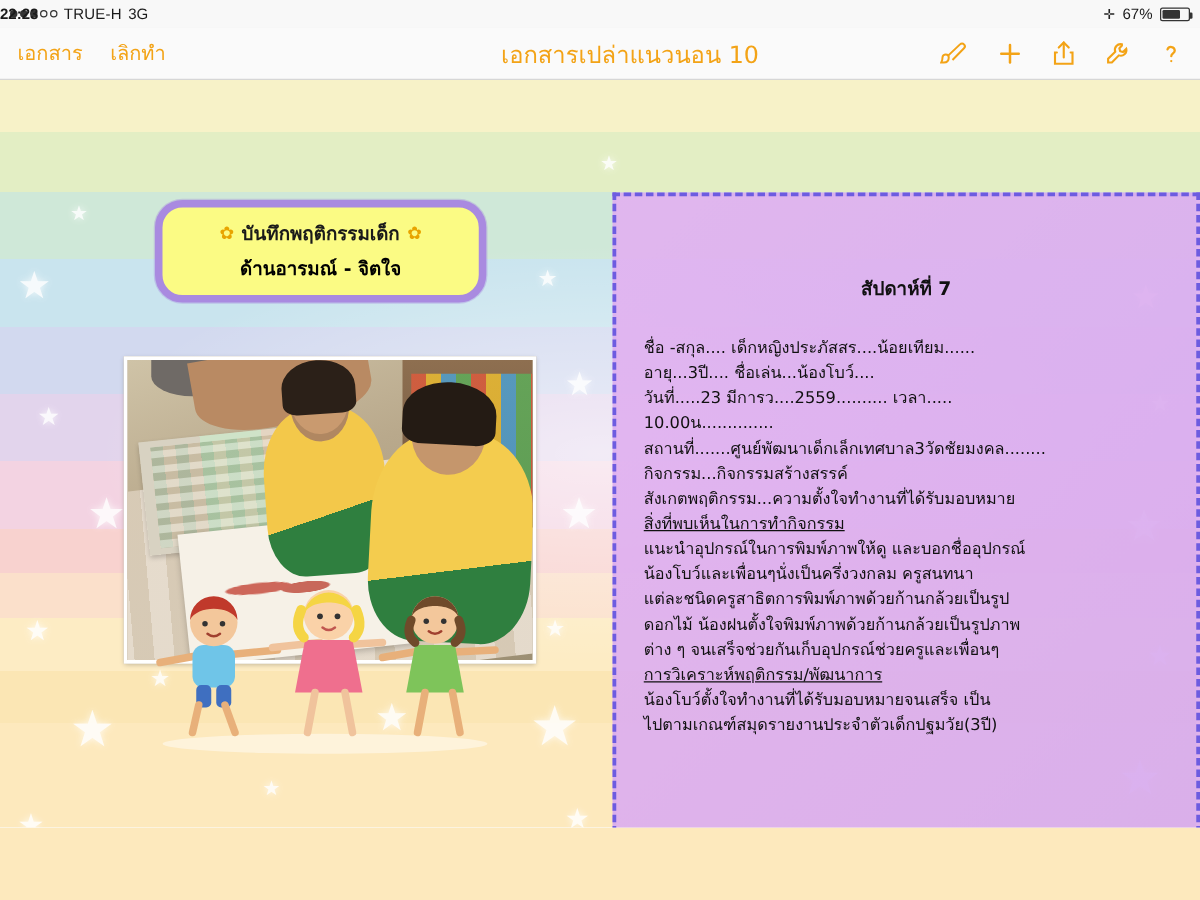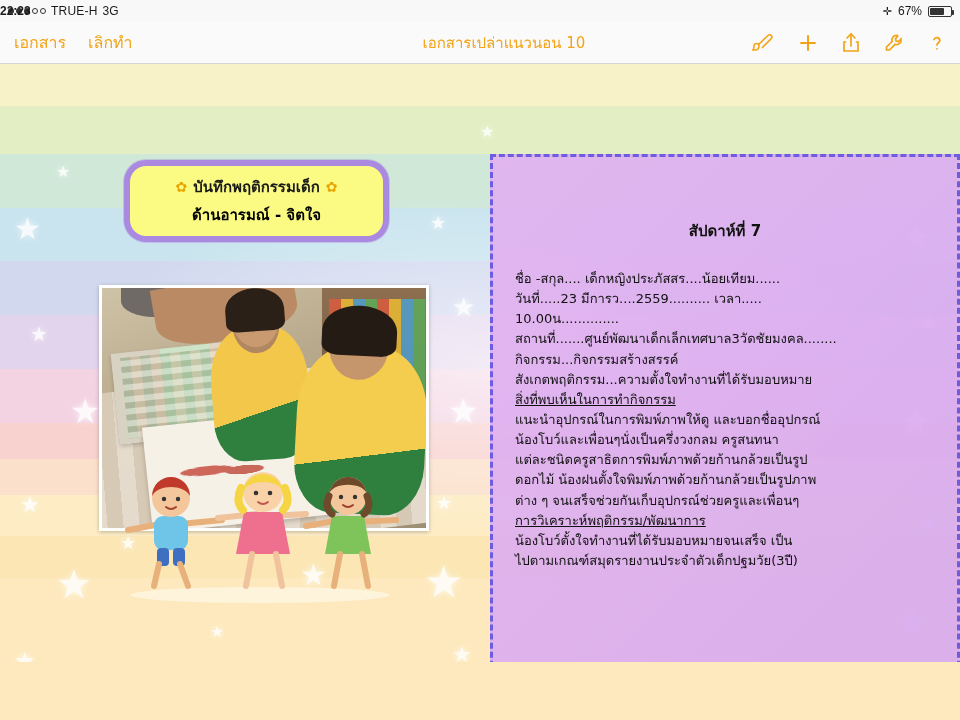--- a/index.html
+++ b/index.html
@@ -64,21 +64,21 @@
     position: relative;
     flex: 0 0 42px;
   }
   .tb-left { display: flex; align-items: center; gap: 22px; }
   .tb-link {
     color: #f3a316; font-size: 16px; cursor: pointer;
     font-family: "DejaVu Sans", sans-serif;
   }
   .tb-title {
     position: absolute; left: 0; right: 0; text-align: center;
-    color: #f3a316; font-size: 15px;
+    color: #f3a316; font-size: 19px;
     font-family: "DejaVu Sans", sans-serif;
     pointer-events: none;
     padding-left: 48px;
   }
   .tb-right { margin-left: auto; display: flex; align-items: center; gap: 24px; }
   .tb-icon { color: #f3a316; cursor: pointer; display: flex; align-items: center; }
   .tb-icon svg { display: block; }
 
   
   .canvas {
@@ -437,20 +437,21 @@
             <circle cx="245" cy="33" r="2.2" fill="#333"></circle>
           <path d="M233 41q5 4 10 0" stroke="#a0402f" stroke-width="2" fill="none" stroke-linecap="round"></path>
         </g>
       </svg>
     </div>
 
     <div class="textbox">
       <div class="tb-heading">สัปดาห์ที่ 7</div>
       <div class="tb-body">
         <p>ชื่อ -สกุล.... เด็กหญิงประภัสสร....น้อยเทียม......</p>
+        <p>อายุ...3ปี.... ชื่อเล่น...น้องโบว์....</p>
         <p>วันที่.....23 มีการว....2559.......... เวลา.....</p>
         <p>10.00น..............</p>
         <p>สถานที่.......ศูนย์พัฒนาเด็กเล็กเทศบาล3วัดชัยมงคล........</p>
         <p>กิจกรรม...กิจกรรมสร้างสรรค์</p>
         <p>สังเกตพฤติกรรม...ความตั้งใจทำงานที่ได้รับมอบหมาย</p>
 
         <p class="tb-underline">สิ่งที่พบเห็นในการทำกิจกรรม</p>
         <p>แนะนำอุปกรณ์ในการพิมพ์ภาพให้ดู และบอกชื่ออุปกรณ์</p>
         <p>        น้องโบว์และเพื่อนๆนั่งเป็นครึ่งวงกลม ครูสนทนา</p>
         <p>แต่ละชนิดครูสาธิตการพิมพ์ภาพด้วยก้านกล้วยเป็นรูป</p>

